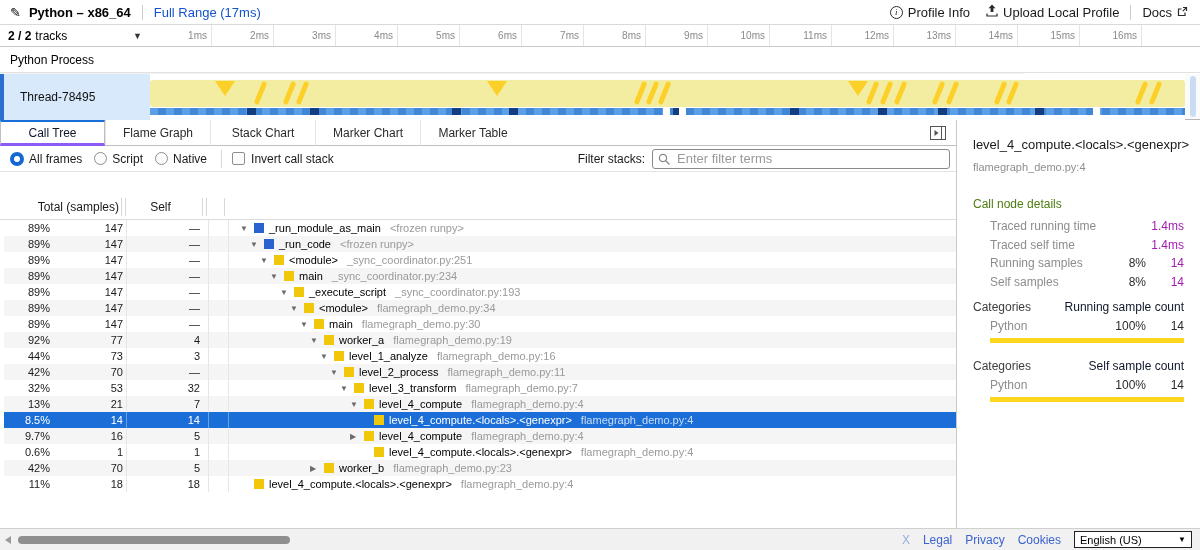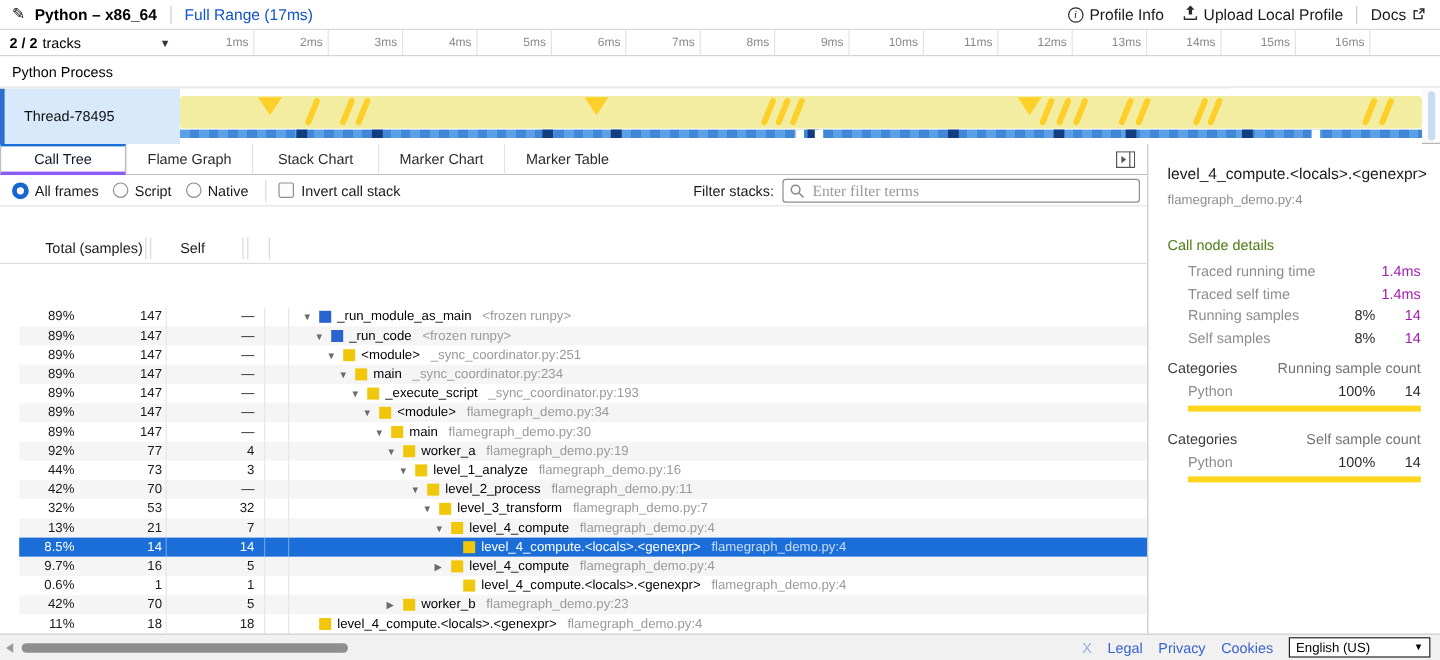--- a/index.html
+++ b/index.html
@@ -76,35 +76,35 @@
   .radio { width:13px; height:13px; border-radius:50%; border:1px solid #8f8f8f; background:#fcfcfc; flex:none; cursor:pointer; }
   .radio.sel { width:14px; height:14px; border:4px solid #1567d2; background:#fff; }
   .radio-label { margin:0 12px 0 5px; color:#1a1a1a; }
   .csep { width:1px; height:18px; background:#d8d8d8; margin:0 10px 0 2px; }
   .checkbox { width:13px; height:13px; border:1px solid #8f8f8f; border-radius:2px; background:#fcfcfc; cursor:pointer; }
   .cb-label { margin-left:6px; color:#1a1a1a; }
   .filter-group { margin-left:auto; display:flex; align-items:center; padding-right:6px; }
   .filter-label { margin-right:7px; color:#1a1a1a; }
   .filter-box { position:relative; width:298px; height:20px; }
   .filter-box input { width:298px; height:20px; border:1px solid #8a8a8a; border-radius:3px; padding:0 6px 0 24px;
-                      font-size:13px; font-family:Liberation Serif, serif; color:#222; outline:none; background:#fff; }
+                      font-size:13px; font-family:Liberation Sans, sans-serif; color:#222; outline:none; background:#fff; }
   .filter-box input::placeholder { color:#9a9a9a; }
   .search-ic { position:absolute; left:6px; top:4px; }
 
   #breadcrumb { position:absolute; left:0; top:52px; width:956px; height:23px; display:flex; align-items:center;
                 padding-left:16px; border-bottom:1px solid #efefef; }
   .bc-link { color:var(--link); font-size:12px; cursor:pointer; }
 
   #colheader { position:absolute; left:0; top:75px; width:956px; height:25px; border-bottom:1px solid #dcdcdc;
                font-size:12px; color:#1a1a1a; }
   .ch-total { position:absolute; left:0; top:0; width:119px; height:25px; line-height:25px; text-align:right; }
   .ch-self  { position:absolute; left:125px; top:0; width:71px; height:25px; line-height:25px; text-align:center; }
   .hsep { position:absolute; top:3px; bottom:3px; width:1px; background:#d8d8d8; }
 
-  #rows { position:absolute; left:16px; top:100px; width:956px;margin-top:36px; }
+  #rows { position:absolute; left:4px; top:100px; width:956px; }
   .trow { position:relative; height:16px; background:#fff; cursor:default; }
   .trow.alt { background:#f5f5f5; }
   .trow.selected { background:var(--selected-row); }
   .cell { position:absolute; top:0; height:16px; line-height:16px; font-size:11px; color:#1a1a1a; }
   .trow.selected .cell { color:#fff; }
   .cell-pct   { left:0;   width:46px; text-align:right; }
   .cell-total { left:46px; width:73px; text-align:right; }
   .cell-self  { left:125px; width:71px; text-align:right; }
   .rsep { position:absolute; top:0; bottom:0; width:1px; background:#e6e6e6; }
   .trow.selected .rsep { background:rgba(255,255,255,.35); }
@@ -130,21 +130,21 @@
   .sb-h { position:absolute; left:16px; top:77px; font-size:12px; color:#4d7c0f; }
   #sb-details { position:absolute; left:16px; right:16px; top:97px; }
   .drow { height:18.5px; display:flex; align-items:center; font-size:12px; }
   .drow .dl { flex:1; color:#8d8d8d; padding-left:17px; }
   .drow .dp { width:42px; text-align:right; color:#2b2b2b; }
   .drow .dv { width:38px; text-align:right; color:#a21caf; }
   #sb-cats { position:absolute; left:16px; right:16px; top:178px; }
   .cat-block { margin-bottom:14px; }
   .cat-head { display:flex; align-items:center; height:18px; font-size:12px; }
   .cat-head .chl { color:#3d3d3d; }
-  .cat-head .chr { margin-left:auto; color:#737373; }
+  .cat-head .chr { margin-left:auto; color:#0f172a; }
   .cat-row { display:flex; align-items:center; height:20px; font-size:12px; padding-left:17px; }
   .cat-row .cn { flex:1; color:#8d8d8d; }
   .cat-row .cp { width:42px; text-align:right; color:#2b2b2b; }
   .cat-row .cv { width:38px; text-align:right; color:#2b2b2b; }
   .cat-bar-wrap { margin-left:17px; margin-top:2px; height:5px; background:#fff; }
   .cat-bar { height:5px; background:var(--bar-yellow); }
 
   
   #footer { position:absolute; left:0; top:528px; width:1200px; height:22px; background:#f1f1f1;
             border-top:1px solid #cfcfcf; display:flex; align-items:center; }

